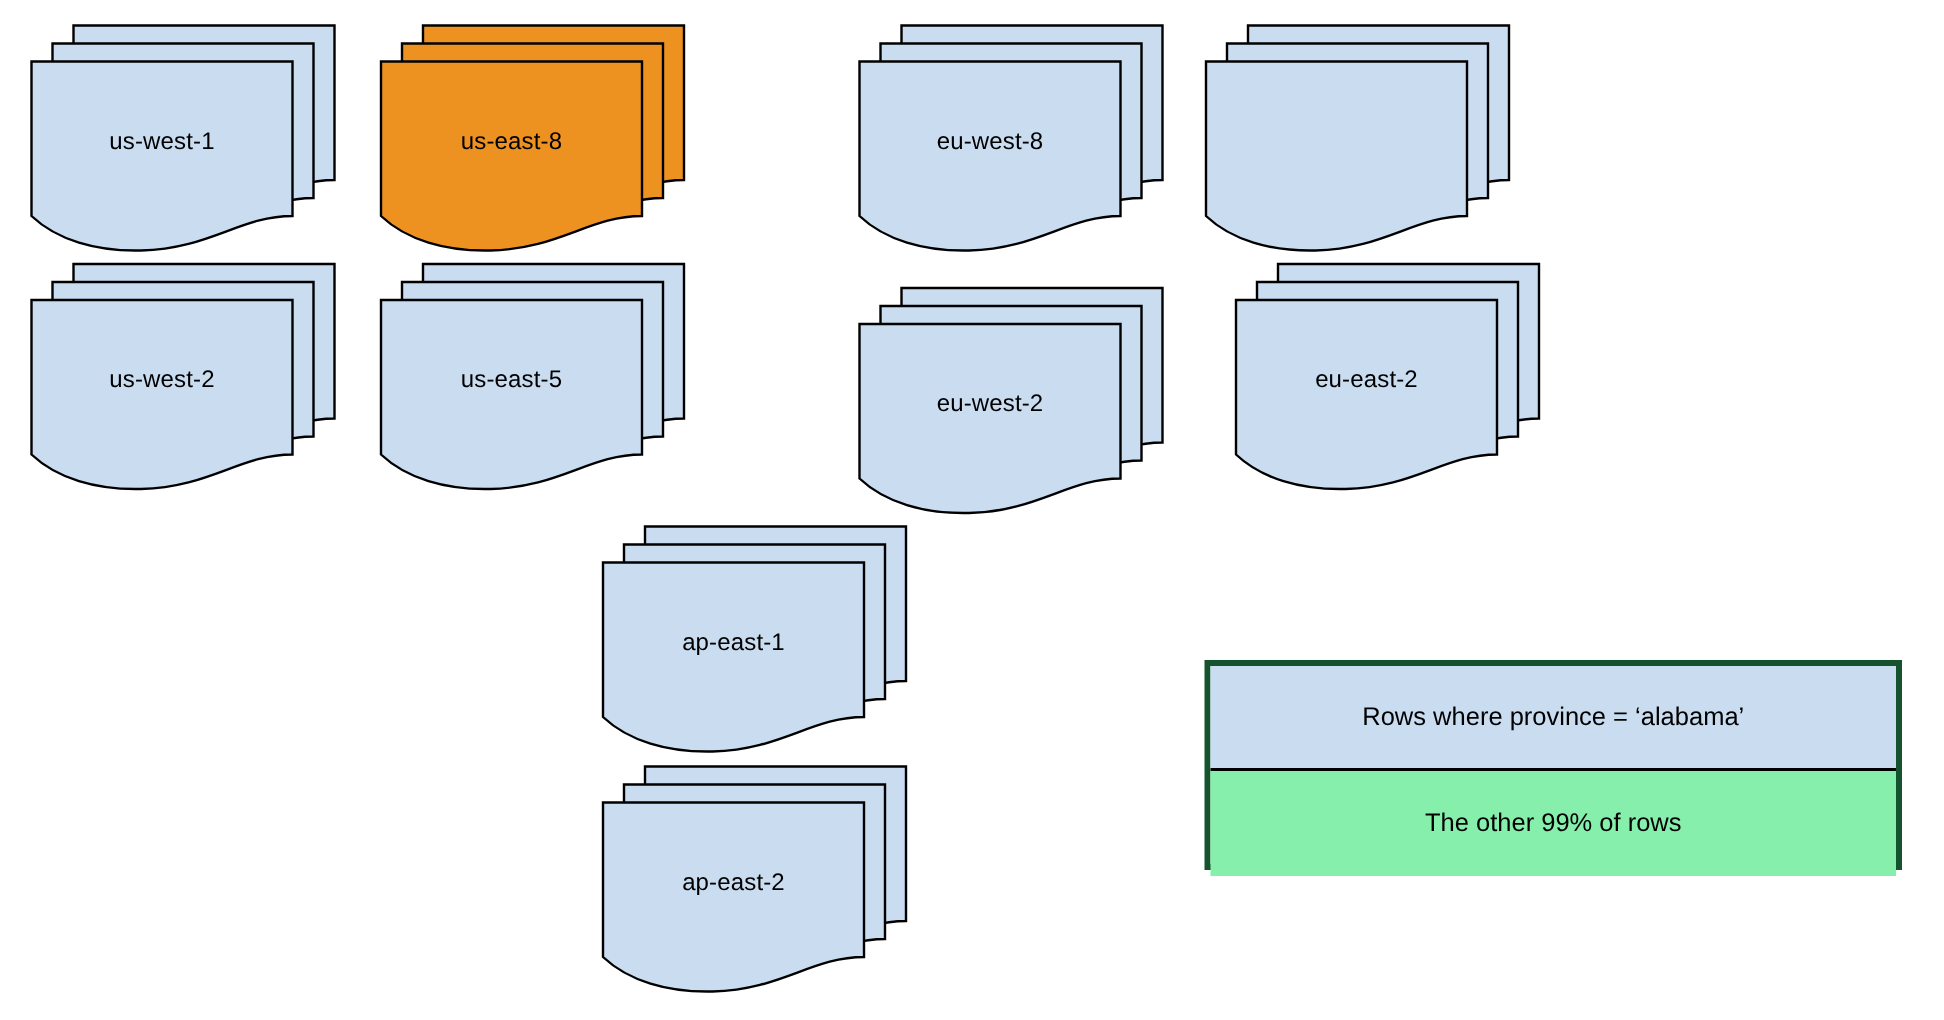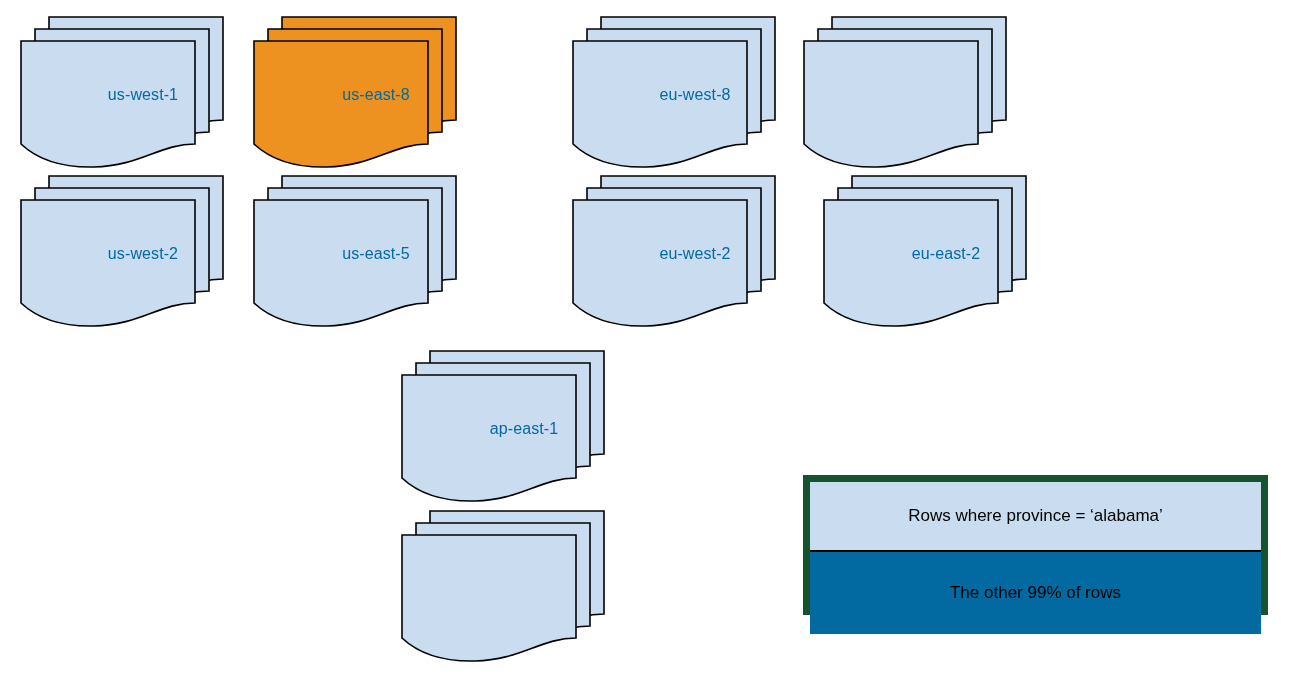--- a/index.html
+++ b/index.html
@@ -46,34 +46,32 @@
   .stack .lbl {
     position: absolute;
     left: 0;
     top: 24px;
     width: 176px;
     height: 110px;
     display: flex;
     align-items: center;
     justify-content: center;
     font-size: 16px;
-    color: #0369a1;
+    color: #000000;
     letter-spacing: 0.1px;
     pointer-events: none;
     white-space: nowrap;
-    margin-left: 35px;
   }
 
   
   .legend {
     position: absolute;
-    border: 7px solid #14532d;
+    border: 4px solid #14532d;
     box-sizing: border-box;
     background: #ffffff;
-    margin-top: 35px;
   }
   .legend-row {
     box-sizing: border-box;
     display: flex;
     align-items: center;
     justify-content: center;
     font-size: 17px;
     color: #000000;
     white-space: nowrap;
   }
@@ -187,21 +185,21 @@
             <path d="M1,1 L175,1 L175,104 C140,104 120,126 74,127 C44,127.7 18,120 1,104 Z" fill="#C9DCF0" stroke="#000000" stroke-width="1.6" stroke-linejoin="miter"></path>
           </svg>
         </div>
         <div class="layer front">
           <svg viewBox="0 0 176 128" xmlns="http://www.w3.org/2000/svg">
             <path d="M1,1 L175,1 L175,104 C140,104 120,126 74,127 C44,127.7 18,120 1,104 Z" fill="#C9DCF0" stroke="#000000" stroke-width="1.6" stroke-linejoin="miter"></path>
           </svg>
         </div>
         <div class="lbl">us-east-5</div>
       </div>
-      <div class="stack" style="left: 572px; top: 175px;">
+      <div class="stack" style="left: 572px; top: 191px;">
         <div class="layer back">
           <svg viewBox="0 0 176 128" xmlns="http://www.w3.org/2000/svg">
             <path d="M1,1 L175,1 L175,104 C140,104 120,126 74,127 C44,127.7 18,120 1,104 Z" fill="#C9DCF0" stroke="#000000" stroke-width="1.6" stroke-linejoin="miter"></path>
           </svg>
         </div>
         <div class="layer mid">
           <svg viewBox="0 0 176 128" xmlns="http://www.w3.org/2000/svg">
             <path d="M1,1 L175,1 L175,104 C140,104 120,126 74,127 C44,127.7 18,120 1,104 Z" fill="#C9DCF0" stroke="#000000" stroke-width="1.6" stroke-linejoin="miter"></path>
           </svg>
         </div>
@@ -257,25 +255,26 @@
         <div class="layer mid">
           <svg viewBox="0 0 176 128" xmlns="http://www.w3.org/2000/svg">
             <path d="M1,1 L175,1 L175,104 C140,104 120,126 74,127 C44,127.7 18,120 1,104 Z" fill="#C9DCF0" stroke="#000000" stroke-width="1.6" stroke-linejoin="miter"></path>
           </svg>
         </div>
         <div class="layer front">
           <svg viewBox="0 0 176 128" xmlns="http://www.w3.org/2000/svg">
             <path d="M1,1 L175,1 L175,104 C140,104 120,126 74,127 C44,127.7 18,120 1,104 Z" fill="#C9DCF0" stroke="#000000" stroke-width="1.6" stroke-linejoin="miter"></path>
           </svg>
         </div>
+        <div class="lbl">ap-east-2</div>
       </div>
     </div>
 
   <div class="legend" id="legend" style="left: 803px; top: 440px; width: 465px; height: 140px;">
     <div class="legend-row top" id="legend-row-0" style="background: rgb(201, 220, 240); height: 70px;">
       <span>Rows where province = ‘alabama’</span>
     </div>
-    <div class="legend-row" id="legend-row-1" style="background: #0369a1; height: 82px;">
+    <div class="legend-row" id="legend-row-1" style="background: #86efac; height: 70px;">
       <span>The other 99% of rows</span>
     </div>
   </div>
 
 </div>
 
 </body></html>

